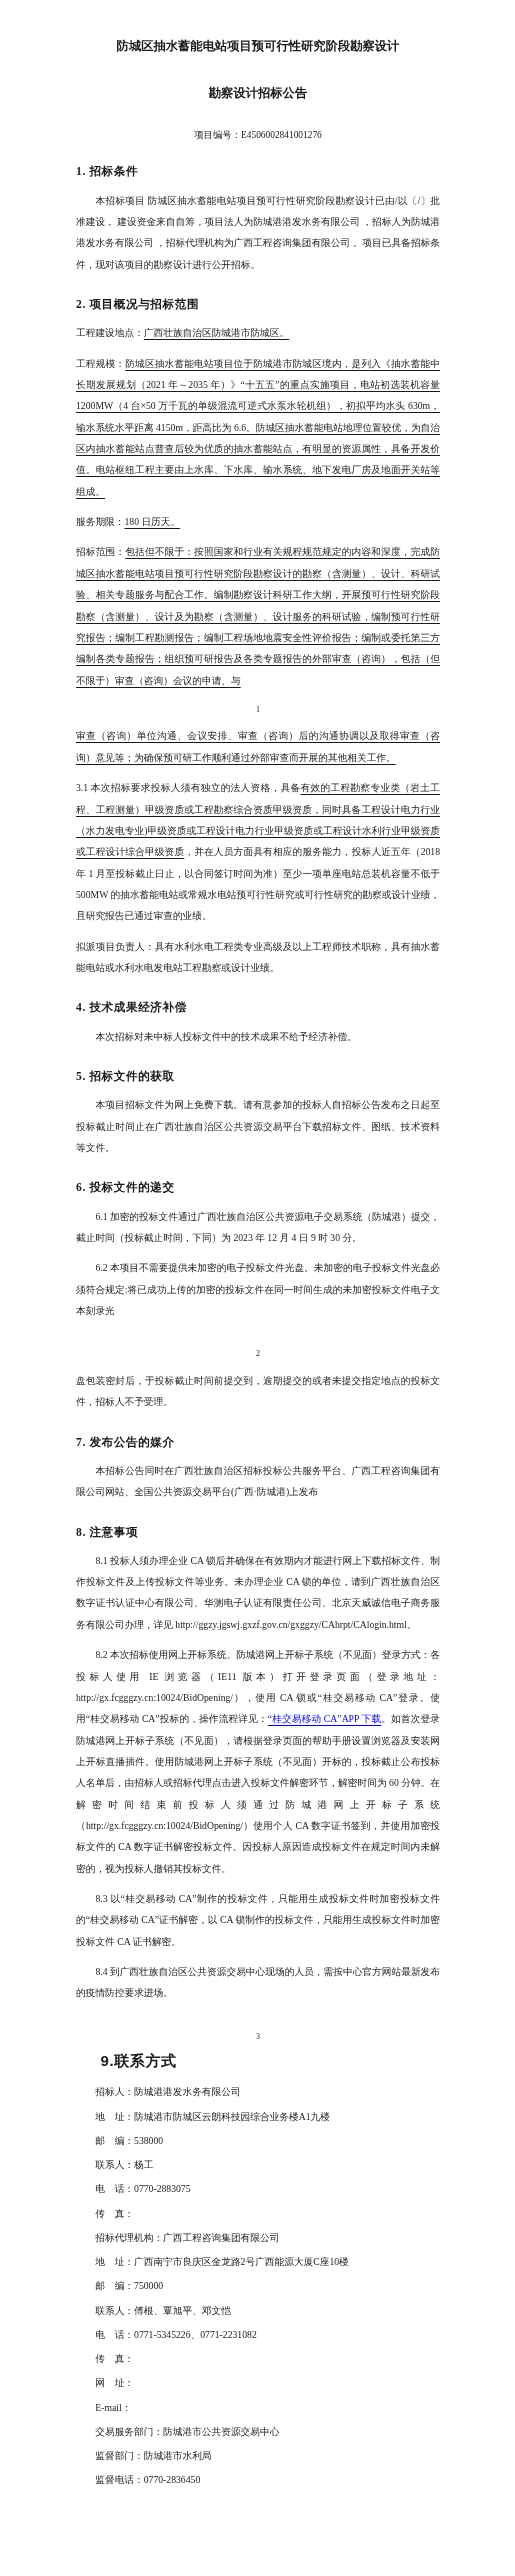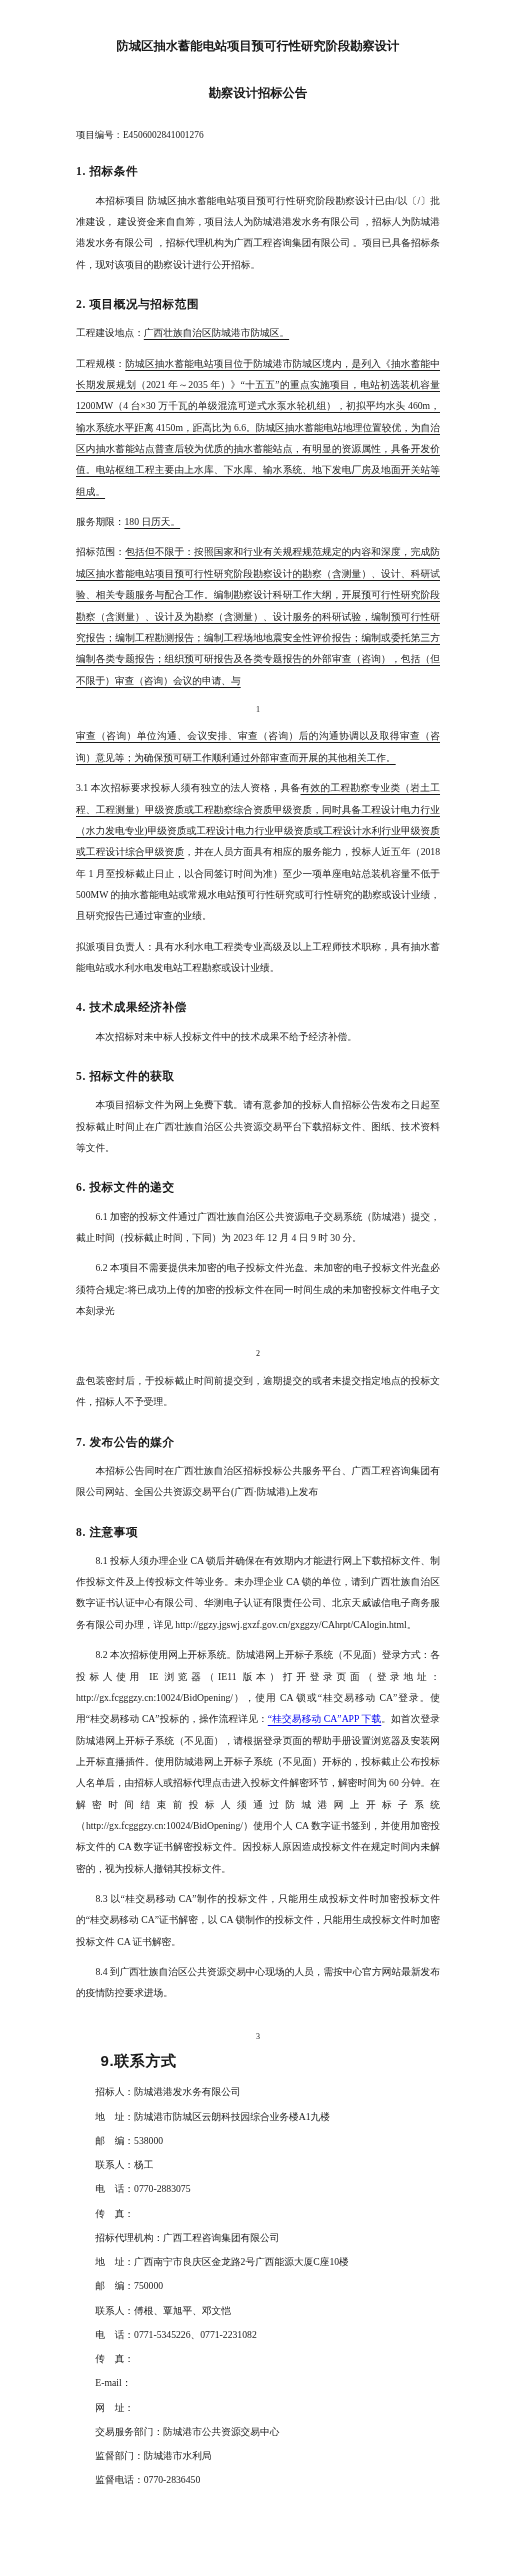--- a/index.html
+++ b/index.html
@@ -1,21 +1,21 @@
 <!DOCTYPE html>
 <html style="font-size:10.3px"><head>
 <meta charset="utf-8">
 <style>
   html, body { margin: 0; padding: 0; background: #ffffff; }
   body { width: 516px; font-family: "Liberation Serif", "DejaVu Serif", serif; color: #1a1a1a; }
   .doc { width: 516px; min-height: 2576px; box-sizing: border-box; padding: 39px 76px 19.3px 76px; }
 
   .doc-title { font-size: 12.3px; font-weight: bold; text-align: center; margin: 0; line-height: 1.4; font-family: Liberation Mono, monospace; }
   .doc-title.second { margin-top: 30px; }
-  .proj-no { text-align: left; font-size: 9.4px; margin: 26px 0 5px 0; }
+  .proj-no { text-align: center; font-size: 9.4px; margin: 26px 0 5px 0; }
 
   h2.sec { font-size: 11.6px; font-weight: bold; margin: 22px 0 10.3px 0; letter-spacing: 0.6px; }
   h2.sec-9 { font-family: "Liberation Sans", "DejaVu Sans", sans-serif; font-size: 15px; font-weight: 900; margin: 6.4px 0 9px 24.5px; letter-spacing: 0.6px; }
 
   p.body { font-size: 9.7px; line-height: 2.2; text-align: justify; margin: 2.6px 0 9px 0; }
   p.indent { text-indent: 2em; }
   .u { text-decoration: underline; text-underline-offset: 2.6px; }
   a.doclink { color: #0000ee; text-decoration: underline; text-underline-offset: 2.6px; cursor: pointer; }
 
   .pageno { text-align: center; font-size: 8px; margin: 14px 0 11.6px 0; }
@@ -32,21 +32,21 @@
   <h1 class="doc-title">防城区抽水蓄能电站项目预可行性研究阶段勘察设计</h1>
   <h1 class="doc-title second">勘察设计招标公告</h1>
 
   <p class="proj-no"><span>项目编号：</span><span>E4506002841001276</span></p>
 
   <h2 class="sec">1.  招标条件</h2>
   <p class="body indent">本招标项目 防城区抽水蓄能电站项目预可行性研究阶段勘察设计已由/以〔/〕批准建设， 建设资金来自自筹，项目法人为防城港港发水务有限公司 ，招标人为防城港港发水务有限公司 ，招标代理机构为广西工程咨询集团有限公司  。项目已具备招标条件，现对该项目的勘察设计进行公开招标。</p>
 
   <h2 class="sec">2.  项目概况与招标范围</h2>
   <p class="body"><span>工程建设地点：</span><span class="u">广西壮族自治区防城港市防城区。</span></p>
-  <p class="body"><span>工程规模：</span><span class="u">防城区抽水蓄能电站项目位于防城港市防城区境内，是列入《抽水蓄能中长期发展规划（2021 年～2035 年）》“十五五”的重点实施项目，电站初选装机容量 1200MW（4 台×30 万千瓦的单级混流可逆式水泵水轮机组），初拟平均水头 460m，输水系统水平距离 4150m，距高比为 6.6。防城区抽水蓄能电站地理位置较优，为自治区内抽水蓄能站点普查后较为优质的抽水蓄能站点，有明显的资源属性，具备开发价值。电站枢纽工程主要由上水库、下水库、输水系统、地下发电厂房及地面开关站等组成。</span></p>
+  <p class="body"><span>工程规模：</span><span class="u">防城区抽水蓄能电站项目位于防城港市防城区境内，是列入《抽水蓄能中长期发展规划（2021 年～2035 年）》“十五五”的重点实施项目，电站初选装机容量 1200MW（4 台×50 万千瓦的单级混流可逆式水泵水轮机组），初拟平均水头 630m，输水系统水平距离 4150m，距高比为 6.6。防城区抽水蓄能电站地理位置较优，为自治区内抽水蓄能站点普查后较为优质的抽水蓄能站点，有明显的资源属性，具备开发价值。电站枢纽工程主要由上水库、下水库、输水系统、地下发电厂房及地面开关站等组成。</span></p>
   <p class="body"><span>服务期限：</span><span class="u">180 日历天。</span></p>
   <p class="body"><span>招标范围：</span><span class="u">包括但不限于：按照国家和行业有关规程规范规定的内容和深度，完成防城区抽水蓄能电站项目预可行性研究阶段勘察设计的勘察（含测量）、设计、科研试验、相关专题服务与配合工作。编制勘察设计科研工作大纲，开展预可行性研究阶段勘察（含测量）、设计及为勘察（含测量）、设计服务的科研试验，编制预可行性研究报告；编制工程勘测报告；编制工程场地地震安全性评价报告；编制或委托第三方编制各类专题报告；组织预可研报告及各类专题报告的外部审查（咨询），包括（但不限于）审查（咨询）会议的申请、与</span></p>
 
   <div class="pageno">1</div>
 
   <p class="body"><span class="u">审查（咨询）单位沟通、会议安排、审查（咨询）后的沟通协调以及取得审查（咨询）意见等；为确保预可研工作顺利通过外部审查而开展的其他相关工作。</span></p>
 
   <p class="body"><span>3.1 本次招标要求投标人须有独立的法人资格，具备</span><span class="u">有效的工程勘察专业类（岩土工程、工程测量）甲级资质或工程勘察综合资质甲级资质，同时具备工程设计电力行业（水力发电专业)甲级资质或工程设计电力行业甲级资质或工程设计水利行业甲级资质或工程设计综合甲级资质</span><span>，并在人员方面具有相应的服务能力，投标人近五年（2018 年 1 月至投标截止日止，以合同签订时间为准）至少一项单座电站总装机容量不低于 500MW 的抽水蓄能电站或常规水电站预可行性研究或可行性研究的勘察或设计业绩，且研究报告已通过审查的业绩。</span></p>
   <p class="body">拟派项目负责人：具有水利水电工程类专业高级及以上工程师技术职称，具有抽水蓄能电站或水利水电发电站工程勘察或设计业绩。</p>
 
@@ -82,20 +82,20 @@
   <p class="contact-row"><span>邮　编：</span><span>538000</span></p>
   <p class="contact-row"><span>联系人：</span><span>杨工</span></p>
   <p class="contact-row"><span>电　话：</span><span>0770-2883075</span></p>
   <p class="contact-row"><span>传　真：</span><span></span></p>
   <p class="contact-row"><span>招标代理机构：</span><span>广西工程咨询集团有限公司</span></p>
   <p class="contact-row"><span>地　址：</span><span>广西南宁市良庆区金龙路2号广西能源大厦C座10楼</span></p>
   <p class="contact-row"><span>邮　编：</span><span>750000</span></p>
   <p class="contact-row"><span>联系人：</span><span>傅根、覃旭平、邓文恺</span></p>
   <p class="contact-row"><span>电　话：</span><span>0771-5345226、0771-2231082</span></p>
   <p class="contact-row"><span>传　真：</span><span></span></p>
+  <p class="contact-row"><span>网　址：</span><span></span></p>
   <p class="contact-row"><span>E-mail：</span><span></span></p>
-  <p class="contact-row"><span>网　址：</span><span></span></p>
   <p class="contact-row"><span>交易服务部门：</span><span>防城港市公共资源交易中心</span></p>
   <p class="contact-row"><span>监督部门：</span><span>防城港市水利局</span></p>
   <p class="contact-row"><span>监督电话：</span><span>0770-2836450</span></p>
 
 </div>
 
 
 </body></html>

